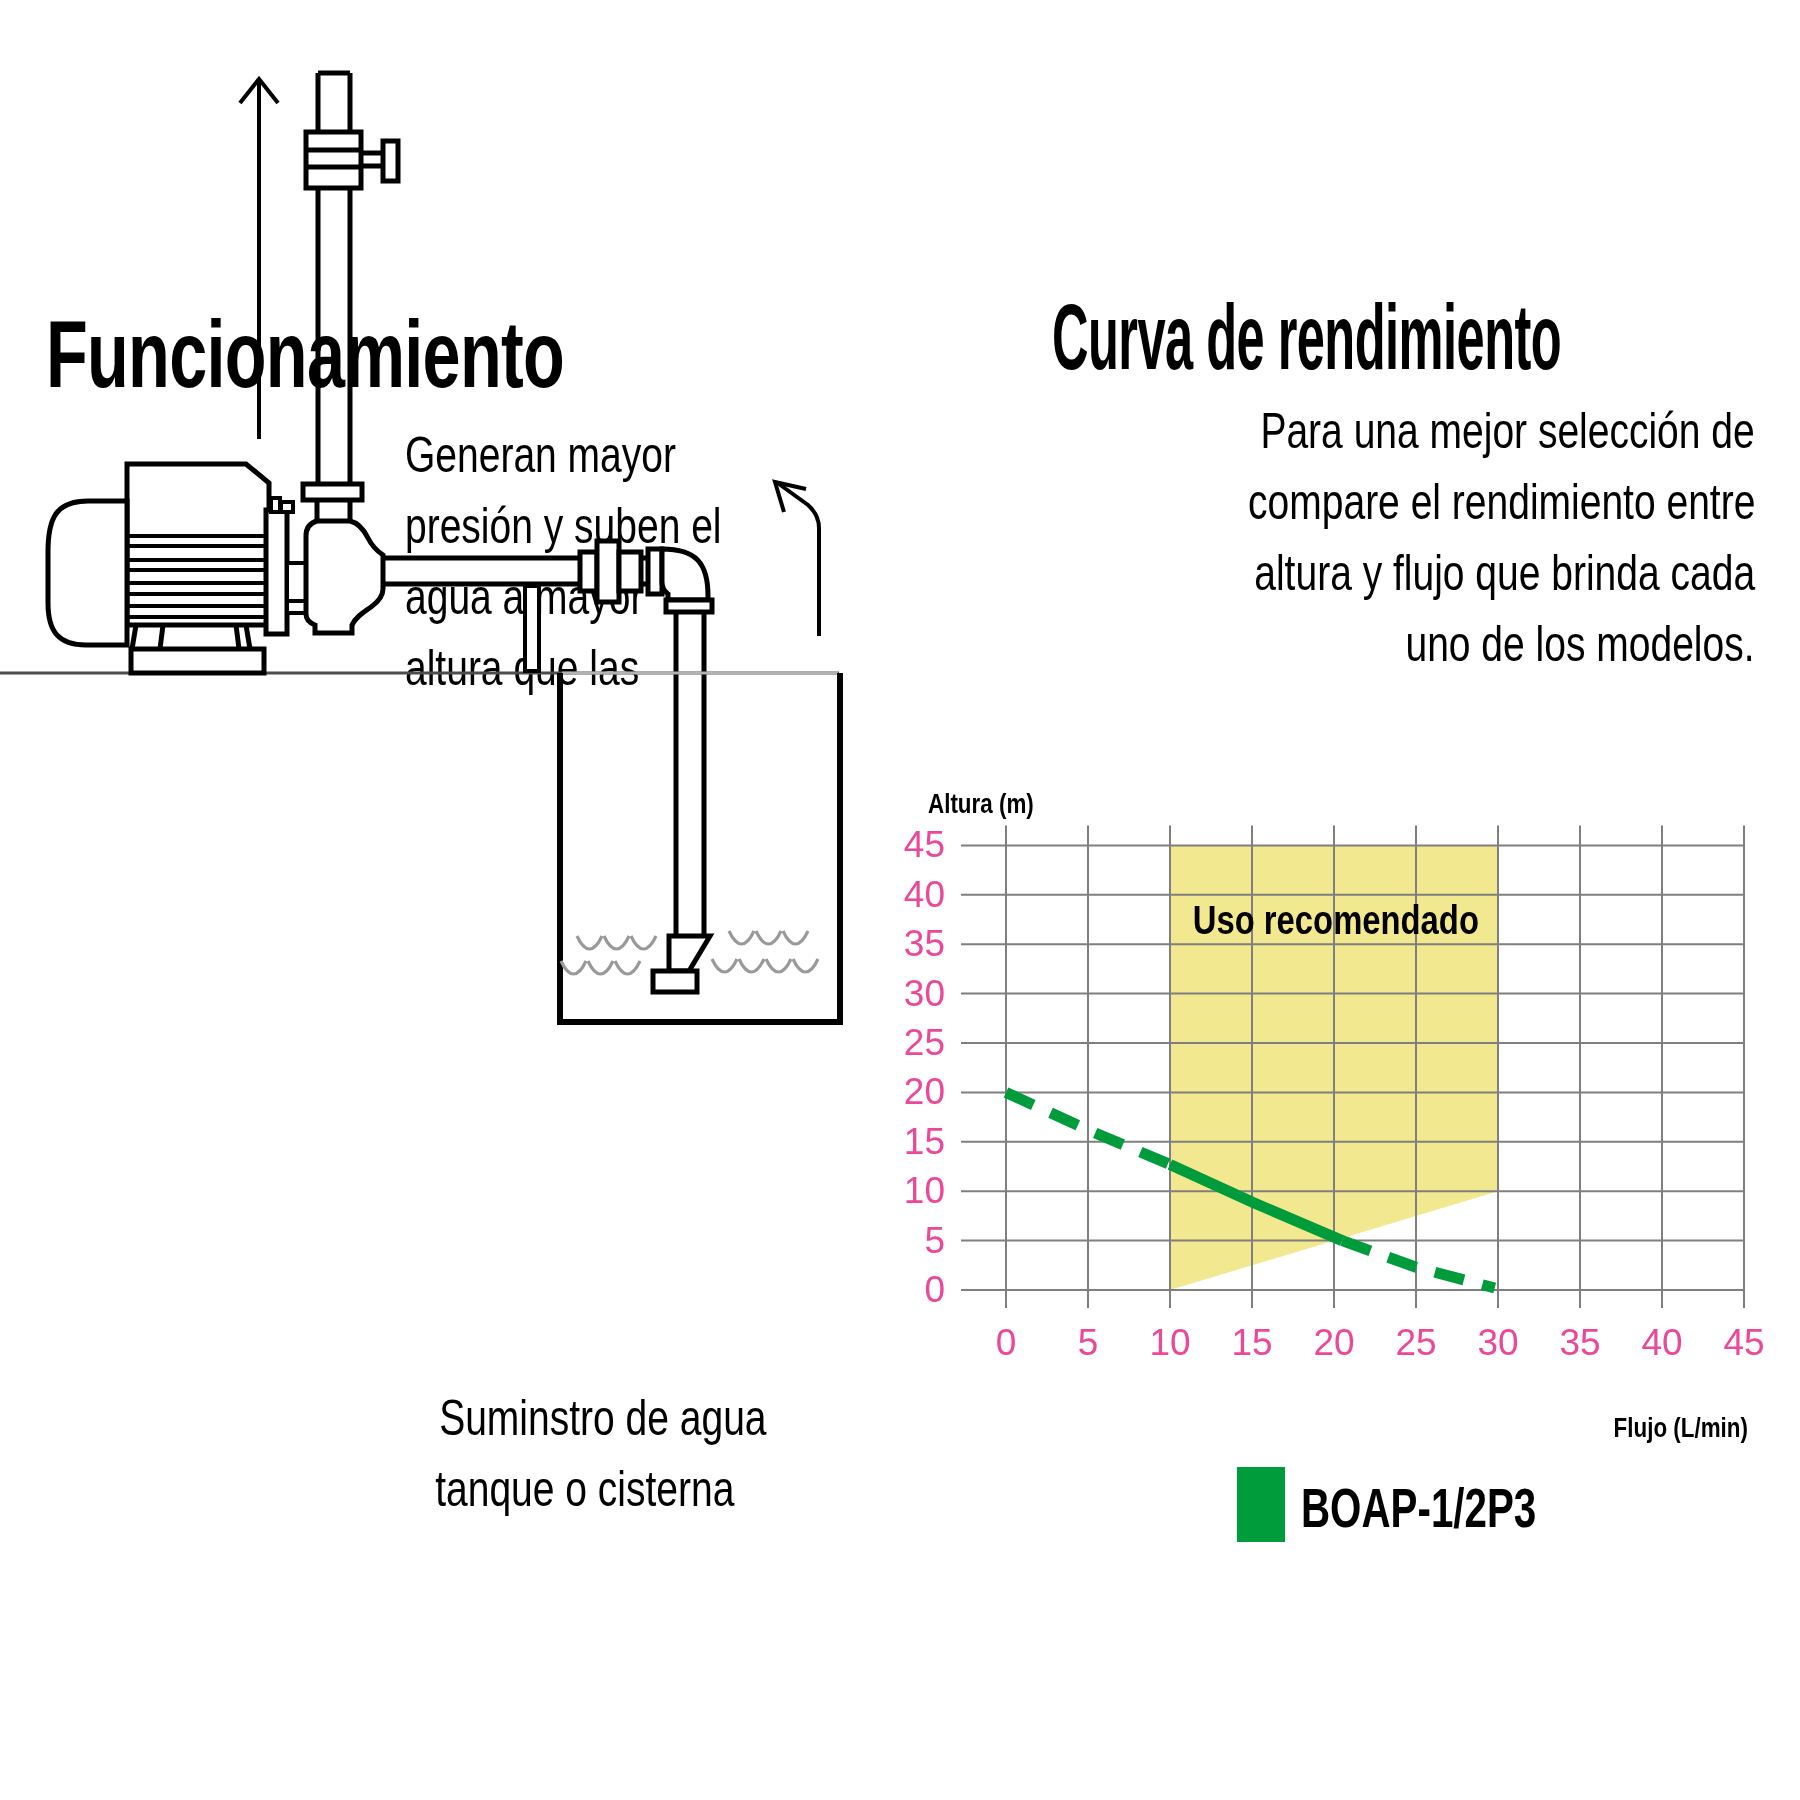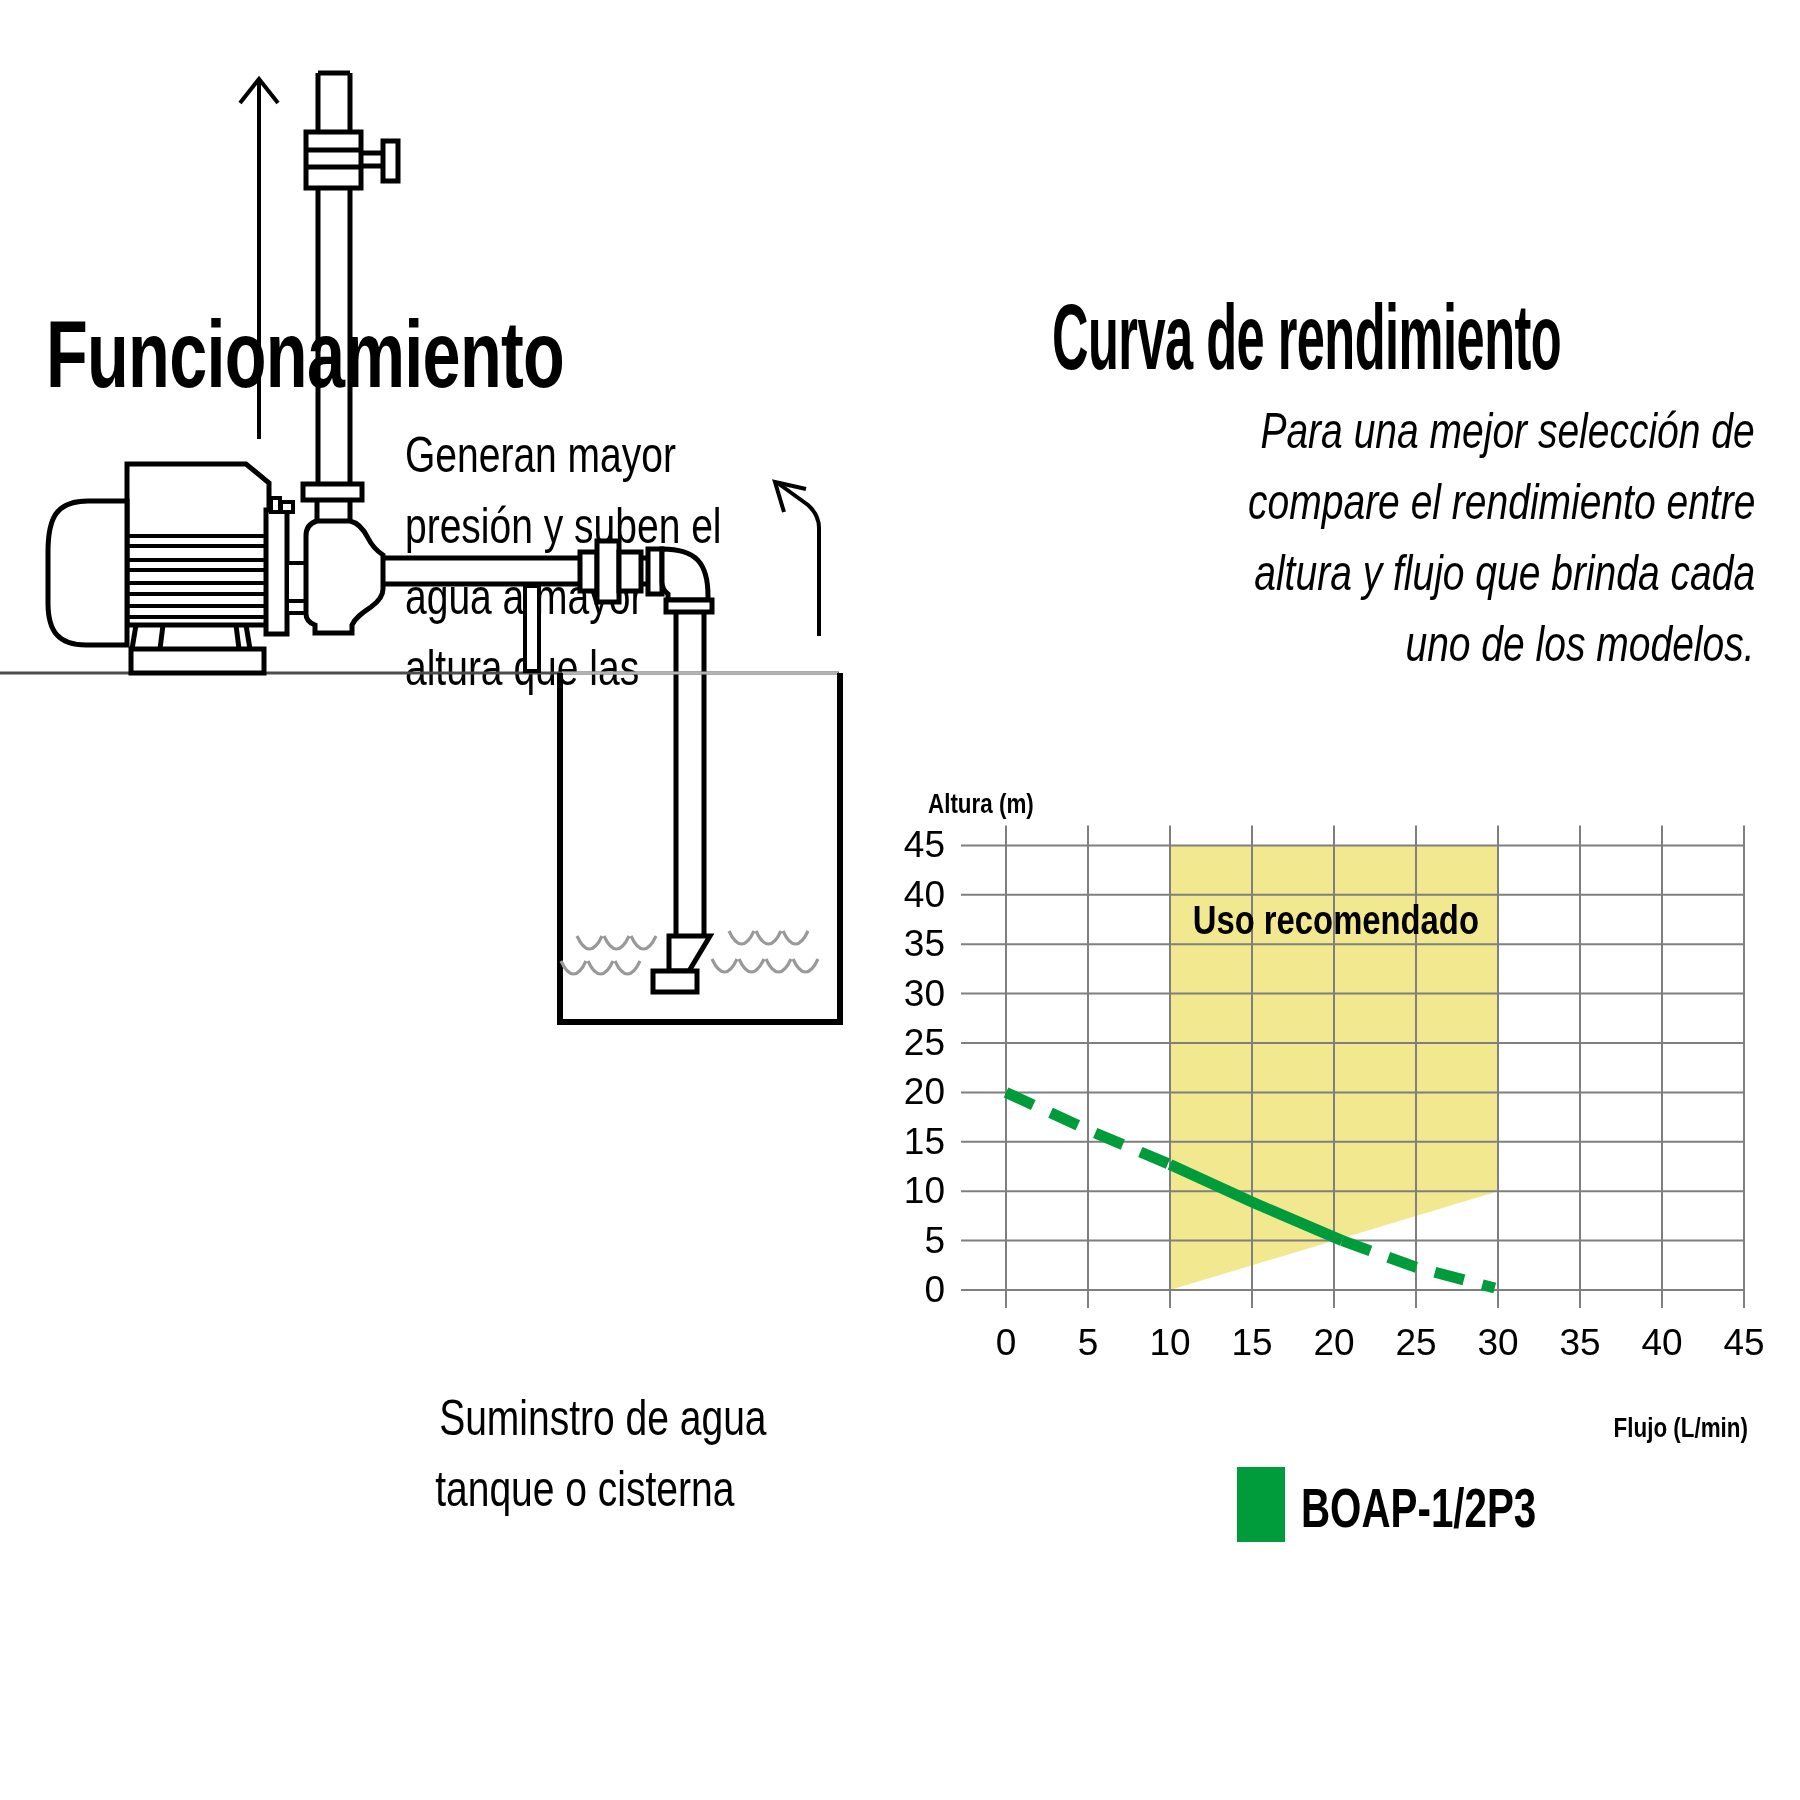--- a/index.html
+++ b/index.html
@@ -9,21 +9,21 @@
   .cond{display:inline-block;white-space:nowrap;transform-origin:left top;}
   .sx52{transform:scaleX(.55);}
   .sx72{transform:scaleX(.72);}
   .sx78{transform:scaleX(.78);}
   .sx80{transform:scaleX(.80);}
   .origin-r{transform-origin:right top;}
   .origin-c{transform-origin:center top;}
   .title{font-weight:700;font-size:95px;letter-spacing:-1px;}
   .body-text{font-size:50px;line-height:71px;font-weight:400;}
   .chart-axis-label{font-weight:700;font-size:28px;margin-top:40px;}
-  .tick-label{font-size:37px;color:#000000;}
+  .tick-label{font-size:37px;color:#ec4899;}
   .legend-text{font-weight:700;font-size:56px;}
   .region-label{font-weight:700;font-size:41px;}
   svg{position:absolute;left:0;top:0;}
 </style>
 </head>
 <body>
 
 <div class="abs title" style="left:46px;top:300px;"><span class="cond sx72">Funcionamiento</span></div>
 
 <div class="abs body-text" style="left:405px;top:420px;">
@@ -141,21 +141,21 @@
 
     <g fill="#fff">
       <path d="M669,1266 H710 L689,1301 H669 Z"></path>
       <rect x="653" y="1301" width="44" height="21"></rect>
     </g>
   </g>
 </svg>
 
 <div class="abs title" style="left:1052px;top:282px;"><span class="cond sx52" style="font-size:92px;">Curva de rendimiento</span></div>
 
-<div class="abs body-text" style="left:850px;top:396px;width:905px;text-align:right;font-style:italic;">
+<div class="abs body-text" style="left:850px;top:396px;width:905px;text-align:right;">
     <div><span class="cond sx78 origin-r">Para una mejor selección de</span></div>
     <div><span class="cond sx78 origin-r">compare el rendimiento entre</span></div>
     <div><span class="cond sx78 origin-r">altura y flujo que brinda cada</span></div>
     <div><span class="cond sx78 origin-r">uno de los modelos.</span></div>
   </div>
 
 <div class="abs chart-axis-label" style="left:928px;top:748px;"><span class="cond sx80">Altura (m)</span></div>
 <div class="abs chart-axis-label" style="left:1000px;top:1372px;width:748px;text-align:right;"><span class="cond sx80 origin-r">Flujo (L/min)</span></div>
 
 <div id="chart" class="abs" style="left:900px;top:730px;width:900px;height:700px;">

